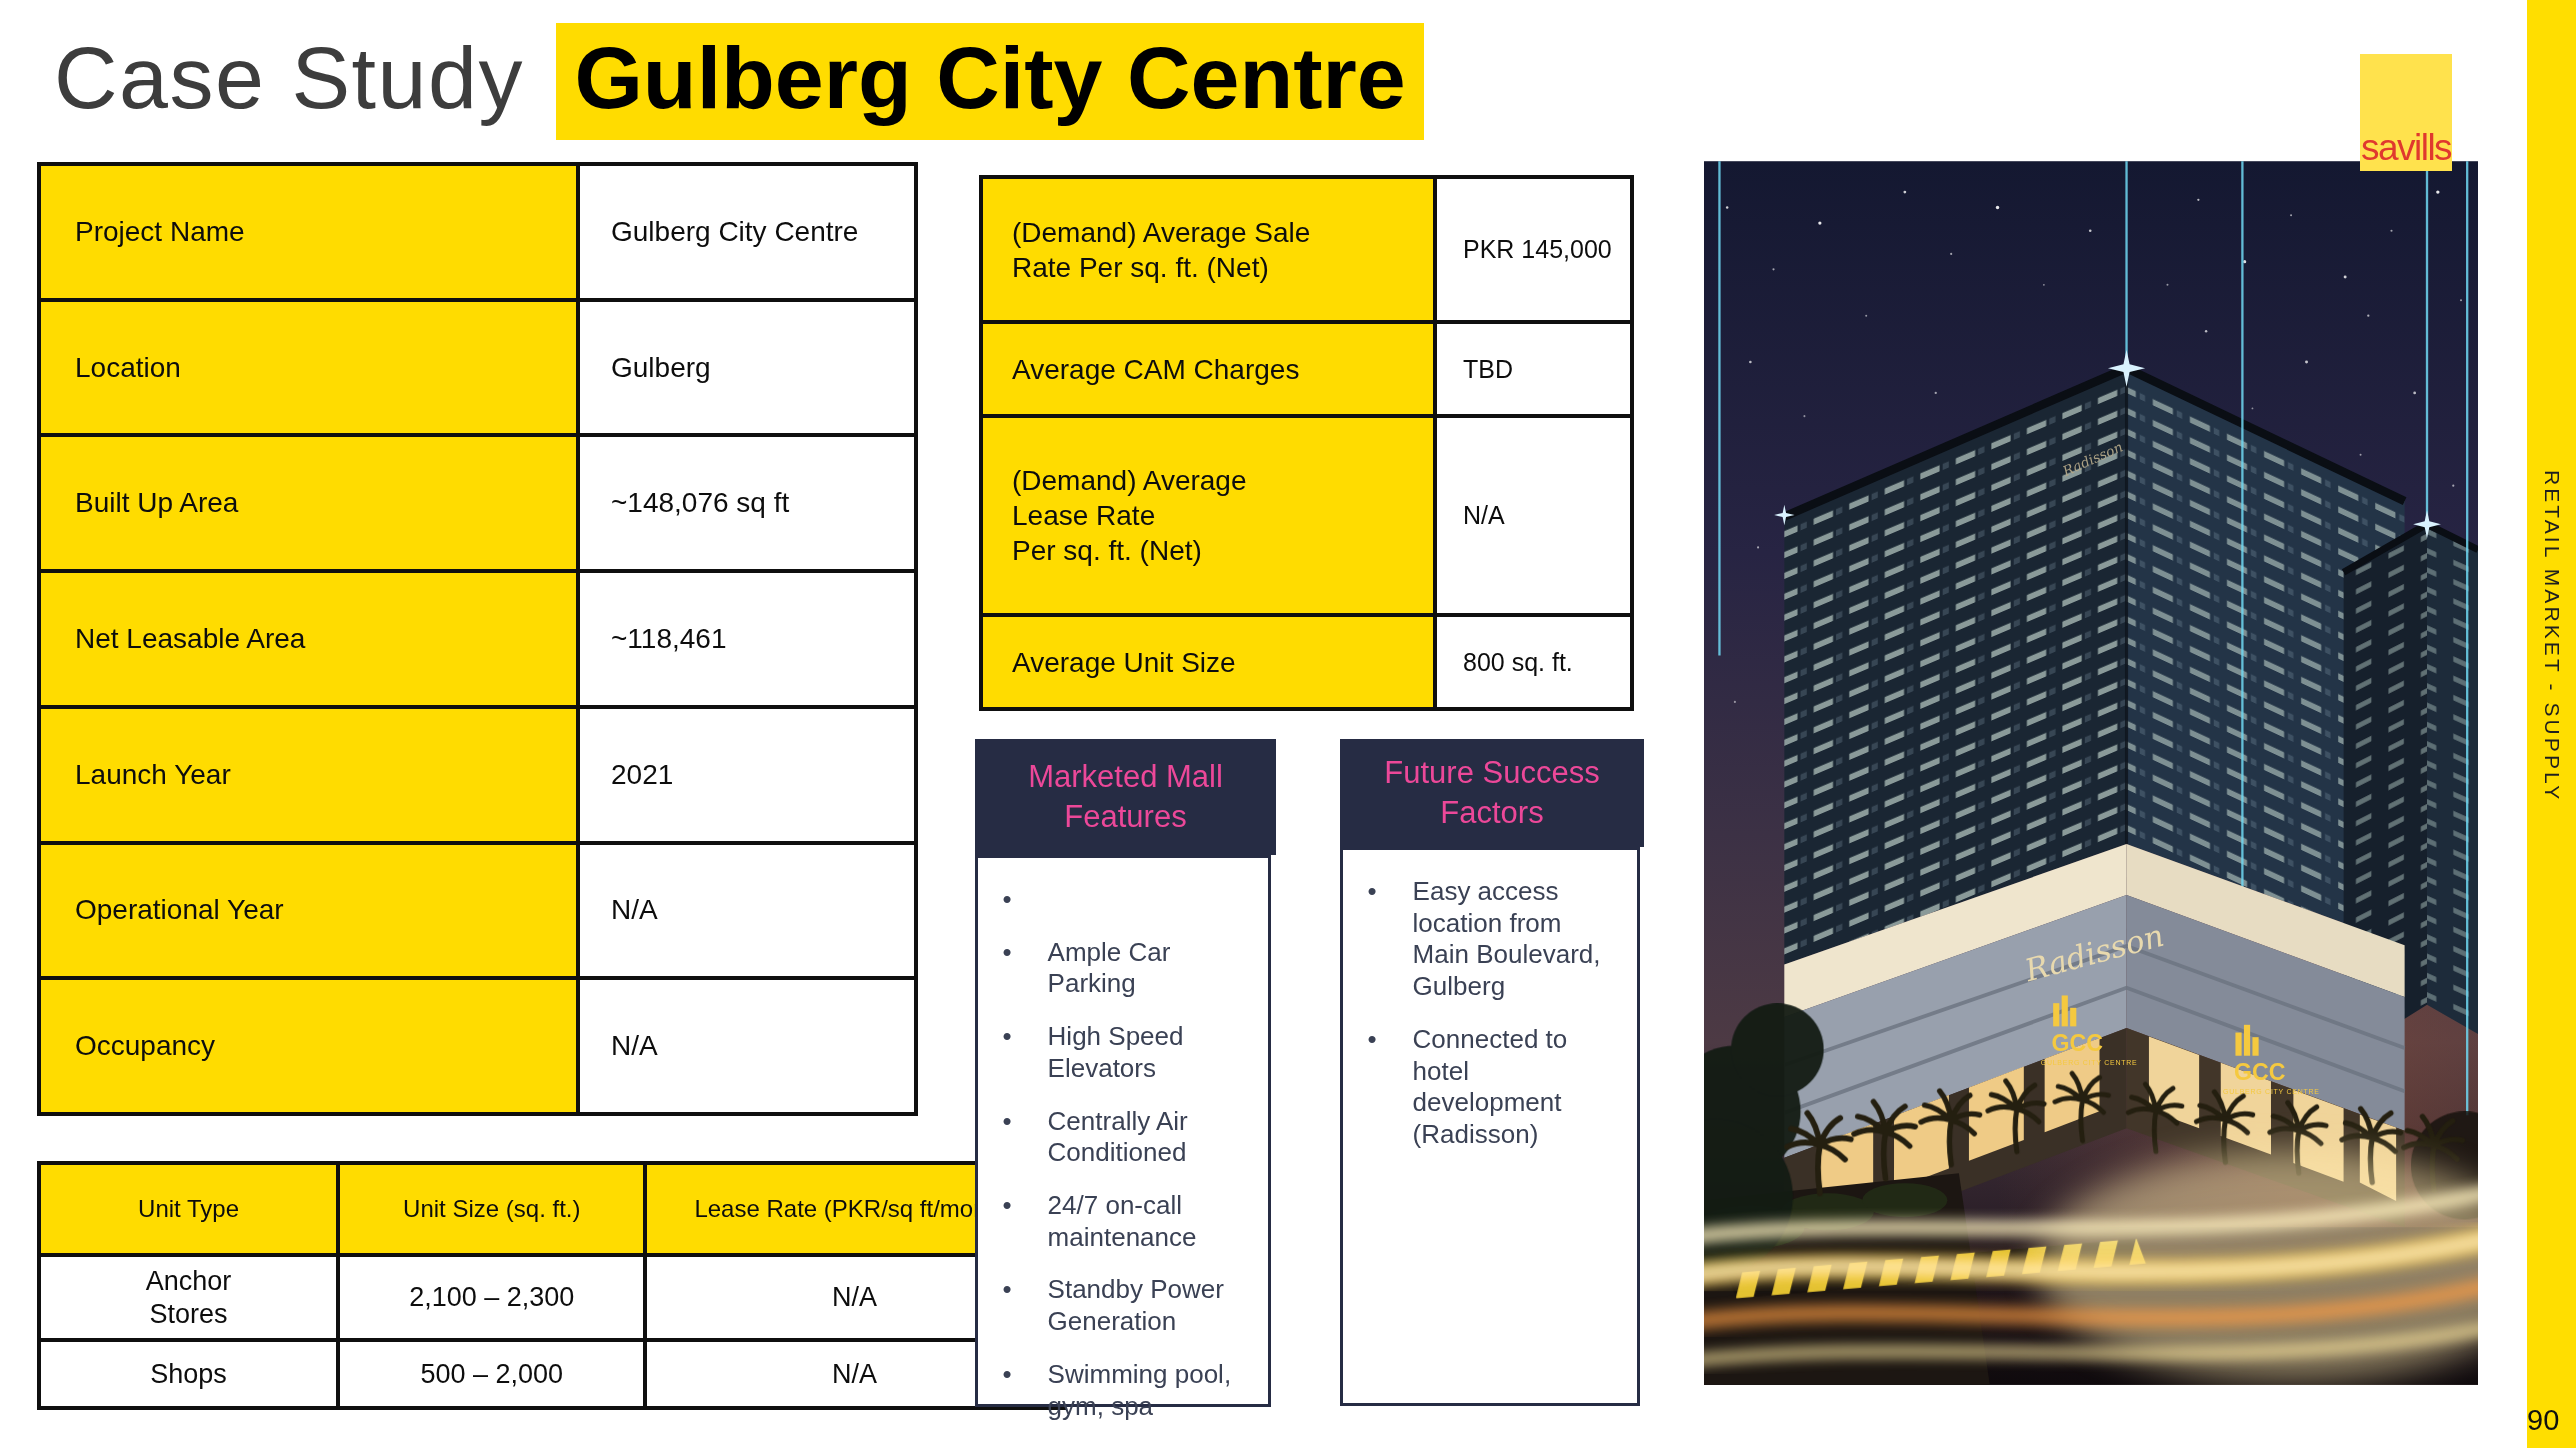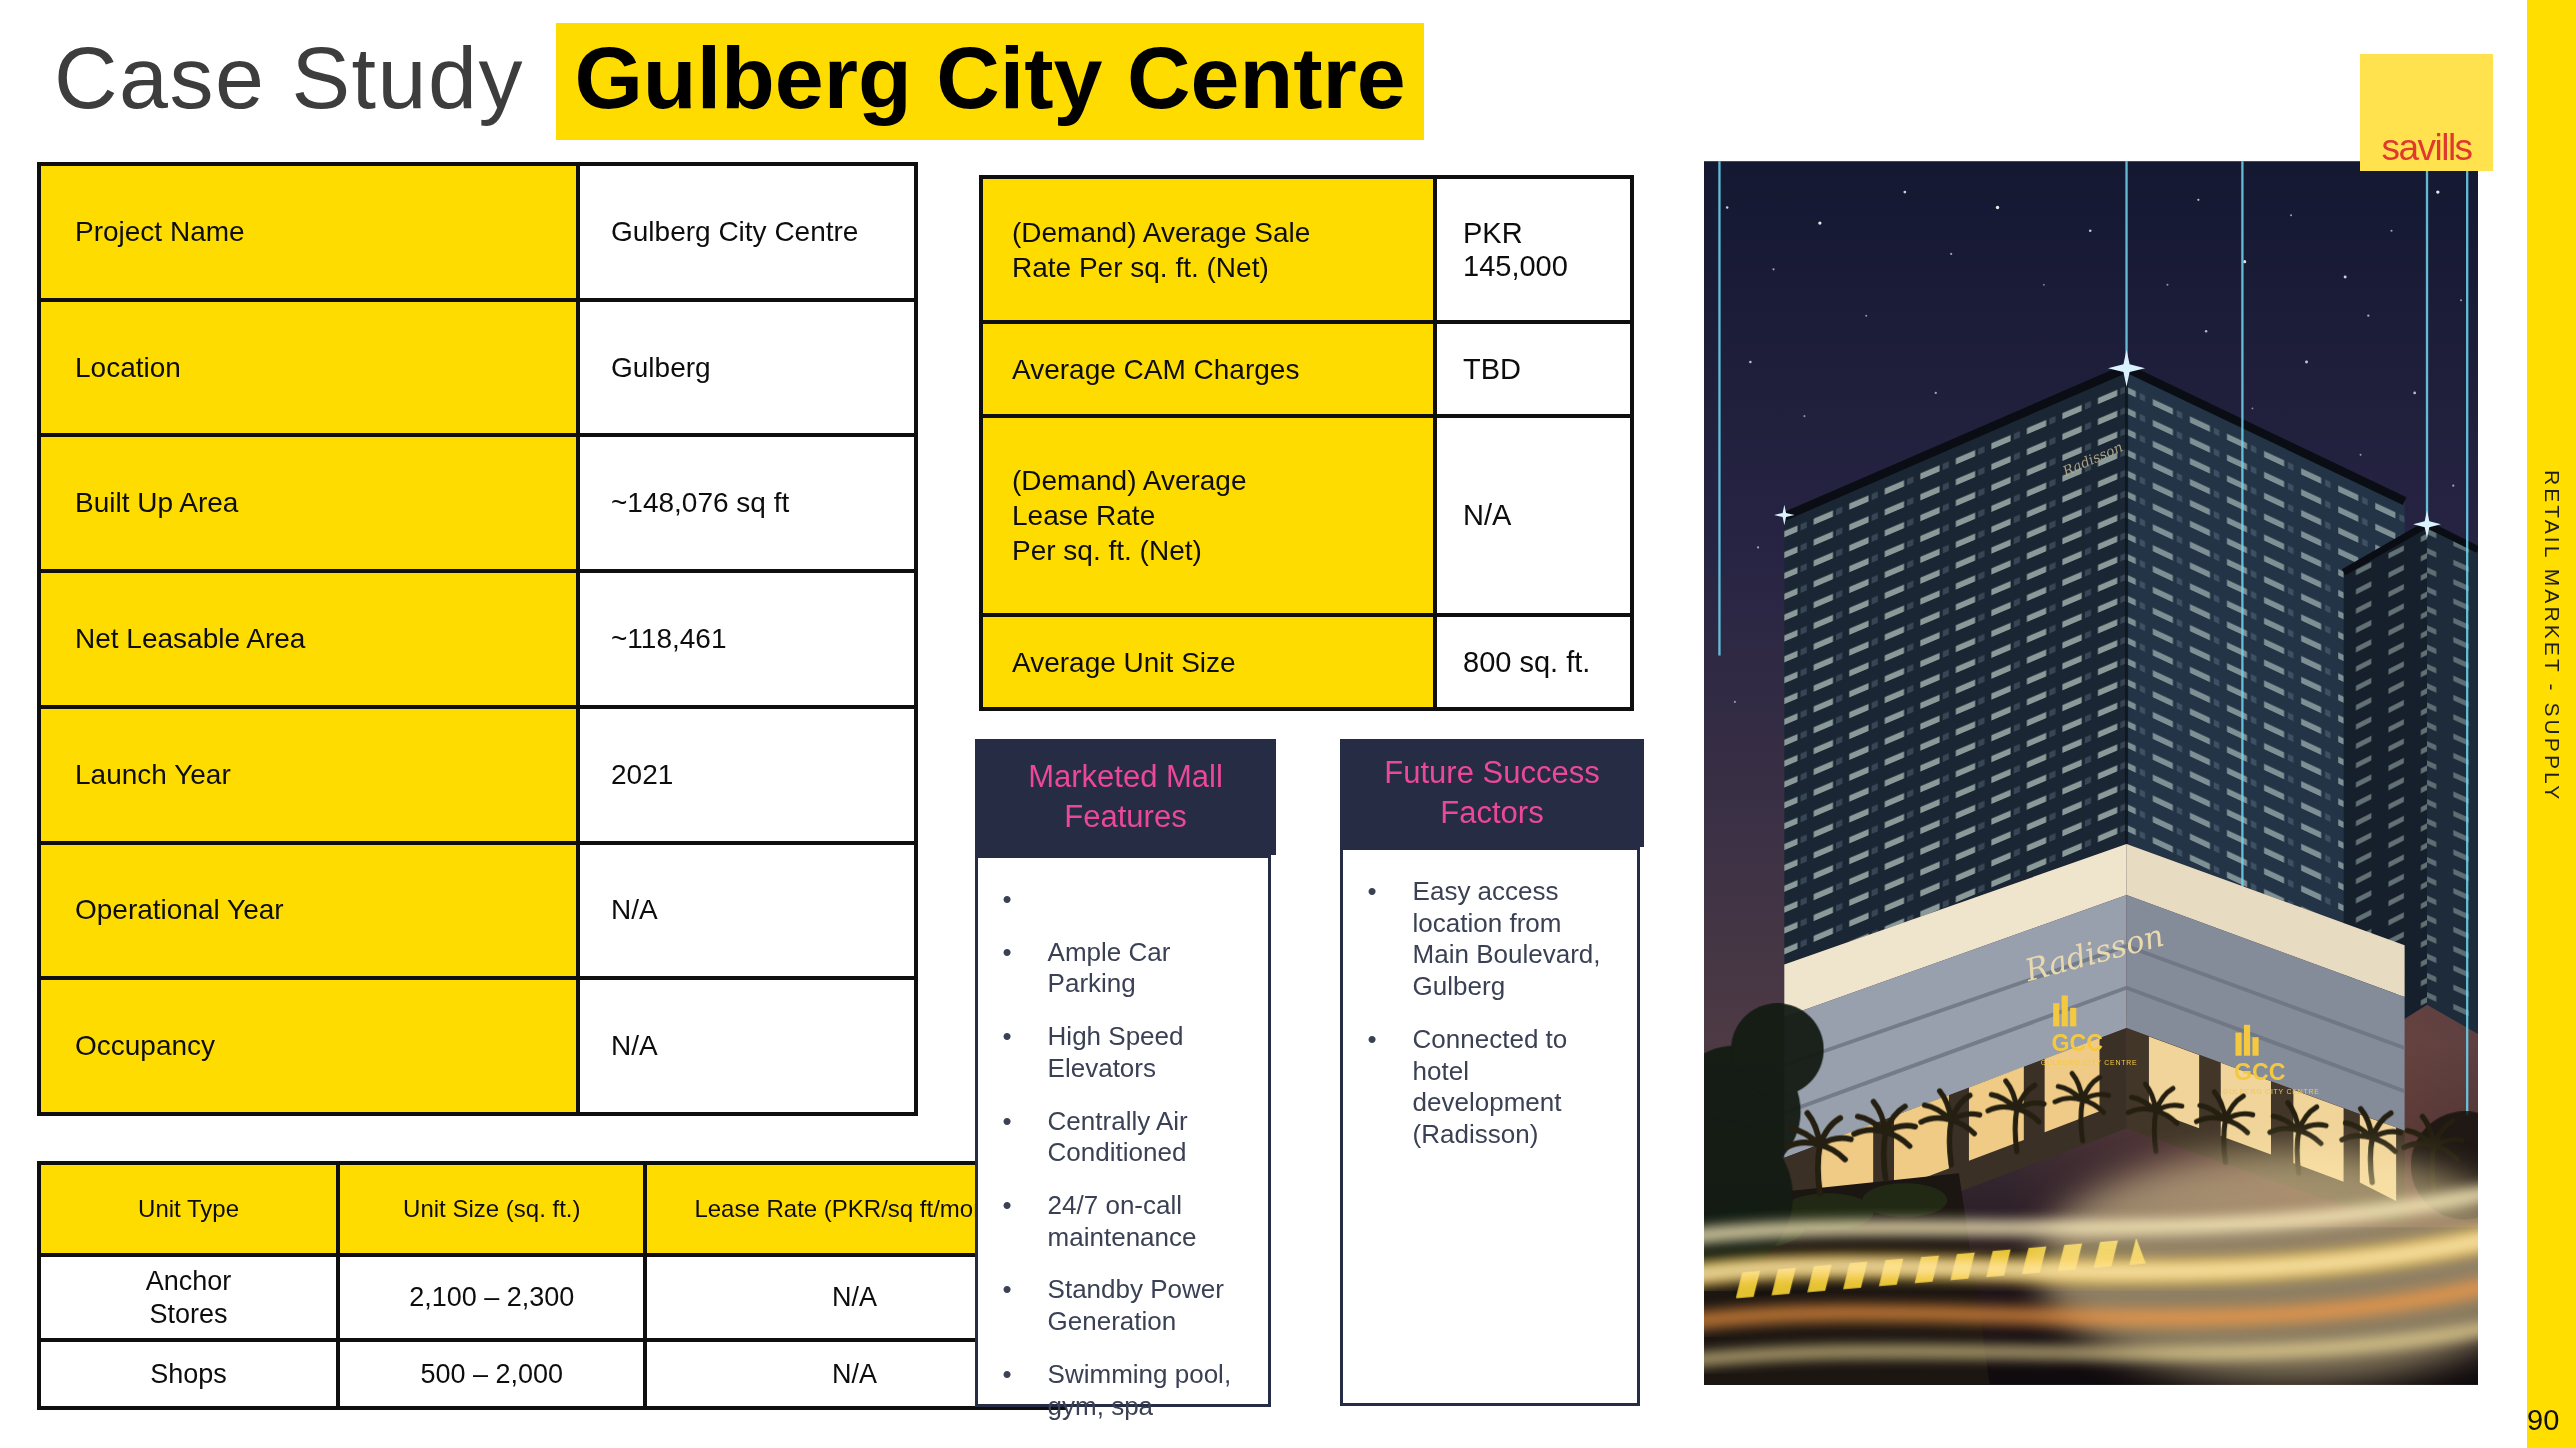--- a/index.html
+++ b/index.html
@@ -17,21 +17,21 @@
   
   table.tbl{position:absolute; border-collapse:collapse; table-layout:fixed; background:#fff;}
   table.tbl td, table.tbl th{border:4.6px solid #0f0f0f; vertical-align:middle; font-weight:400;}
   .project-table{left:37px; top:162px; width:881px; height:954px;}
   .project-table td{font-size:28px;}
   .project-table td.lab{background:#FFDC00; padding-left:34px; width:500px;}
   .project-table td.val{padding-left:31px;}
   .demand-table{left:979px; top:175px; width:655px; height:533px;}
   .demand-table td{font-size:28px;}
   .demand-table td.lab{background:#FFDC00; padding-left:29px; width:420px; white-space:pre-line; line-height:1.25;}
-  .demand-table td.val{padding-left:26px; font-size:29px;}
+  .demand-table td.val{padding-left:26px; font-size:25px;}
   .unit-table{left:37px; top:1161px; width:882px; height:245px; text-align:center;}
   .unit-table th{background:#FFDC00; font-size:24px; font-weight:400; padding:4.6px 21.6px; line-height:1.25;}
   .unit-table td{font-size:27px; white-space:pre-line; line-height:1.2;}
   
   .fbox{position:absolute;}
   .fbox .fhead{
     background:#262C44; color:#ec4899; font-size:31px; line-height:1.3;
     display:flex; align-items:center; justify-content:center; text-align:center; padding:0 7.7px;
   }
   .fbox .fbody{
@@ -44,21 +44,21 @@
   .mall-box .fhead{height:116px;}
   .mall-box .fbody{top:116px; width:296px; height:552px;}
   .future-box{left:1340px; top:739px; width:304px;}
   .future-box .fhead{height:108px;}
   .future-box .fbody{top:108px; width:300px; height:559px;}
   
   .render{position:absolute; left:1704px; top:161px; width:774px; height:1224px; overflow:hidden;}
   .render svg{display:block;}
   
   .savills-logo{
-    position:absolute; left:2360px; top:54px; width:133px; height:117px; background:#FFE24D;
+    position:absolute; left:2360px; top:54px; width:92px; height:117px; background:#FFE24D;
     display:flex; align-items:flex-end; justify-content:center; z-index:5;
   }
   .savills-logo span{font-size:37px; color:#E0392E; font-weight:500; letter-spacing:-1.5px; line-height:1; padding-bottom:4.6px;}
   .side-bar{position:absolute; right:0; top:0; width:49px; height:1449px; background:#FFDE00; z-index:4;}
   .side-bar .vtext{
     position:absolute; top:470px; left:50%; transform:translateX(-50%);
     writing-mode:vertical-rl; text-orientation:mixed;
     font-size:21px; letter-spacing:3.1px; color:#1f1f1f; white-space:nowrap;
   }
   .side-bar .pnum{position:absolute; bottom:12.4px; width:100%; font-size:29px; color:#101010;}

